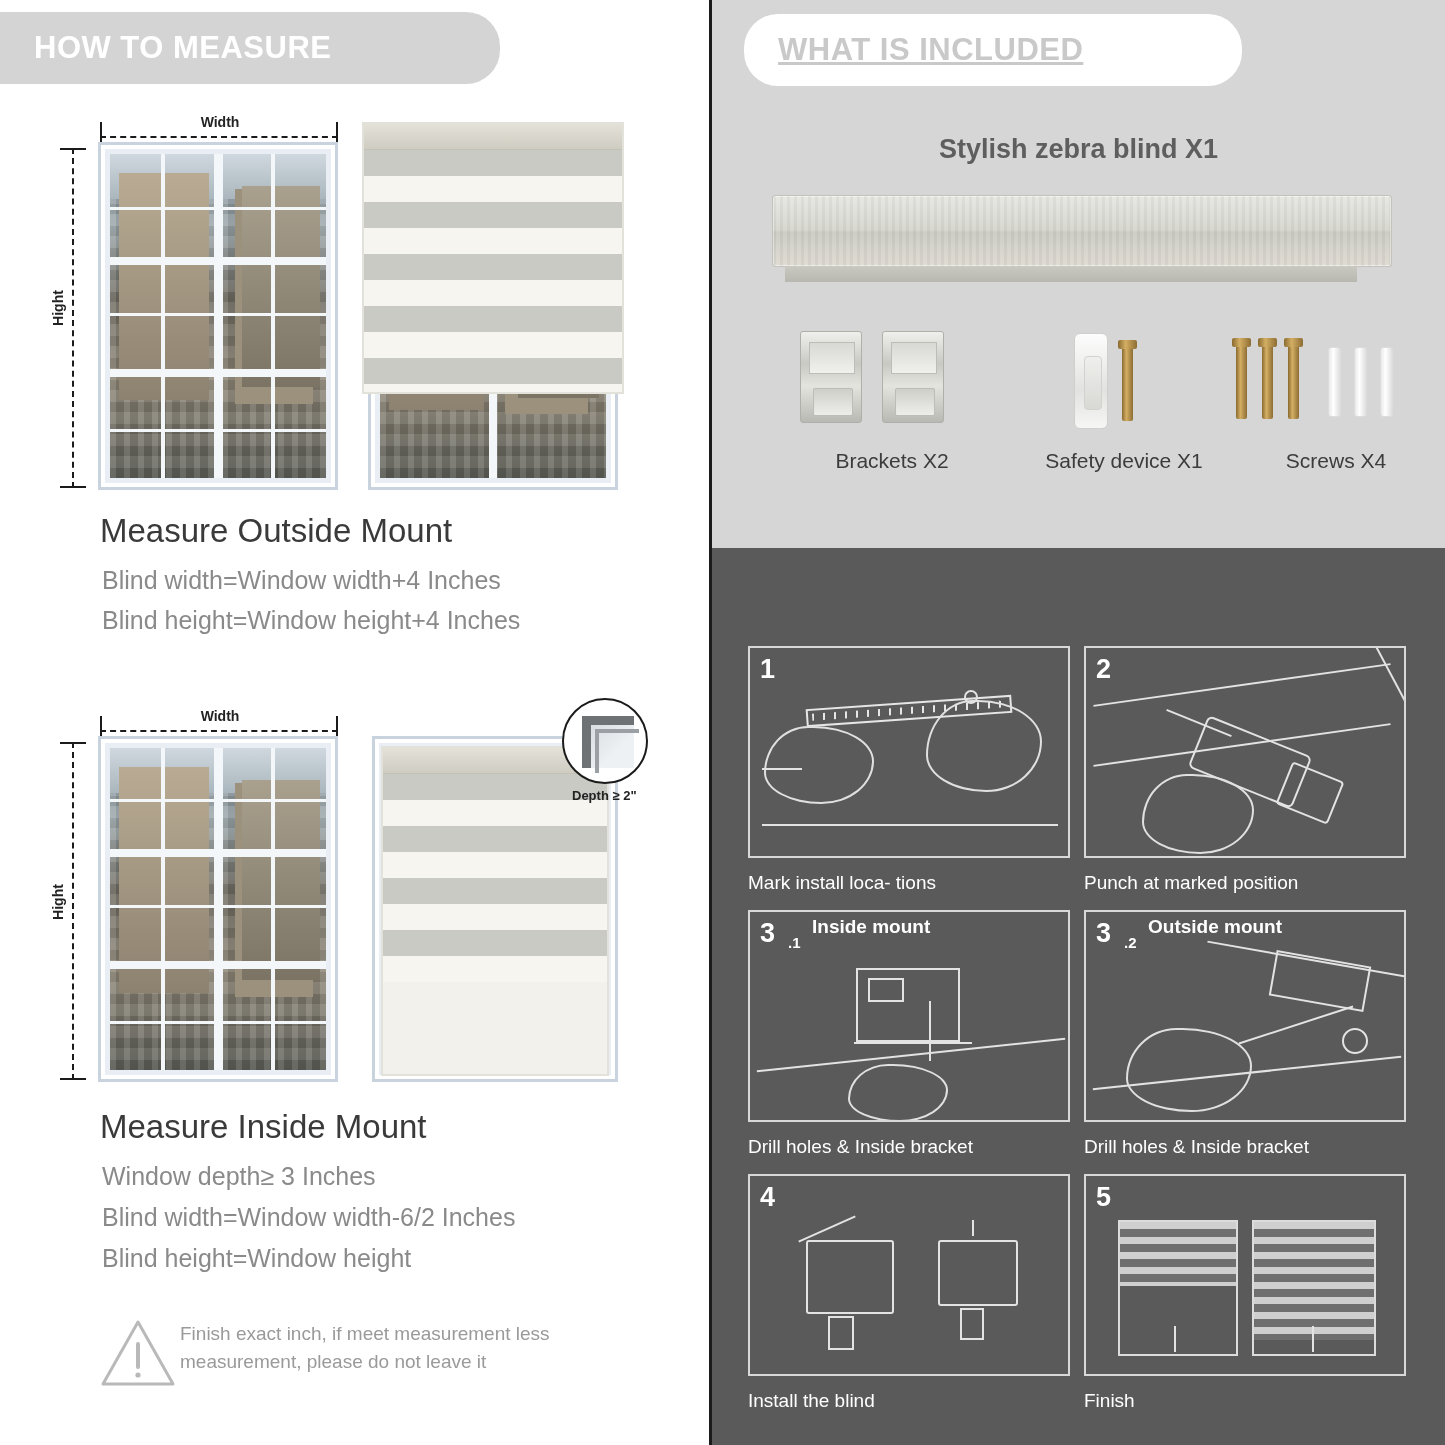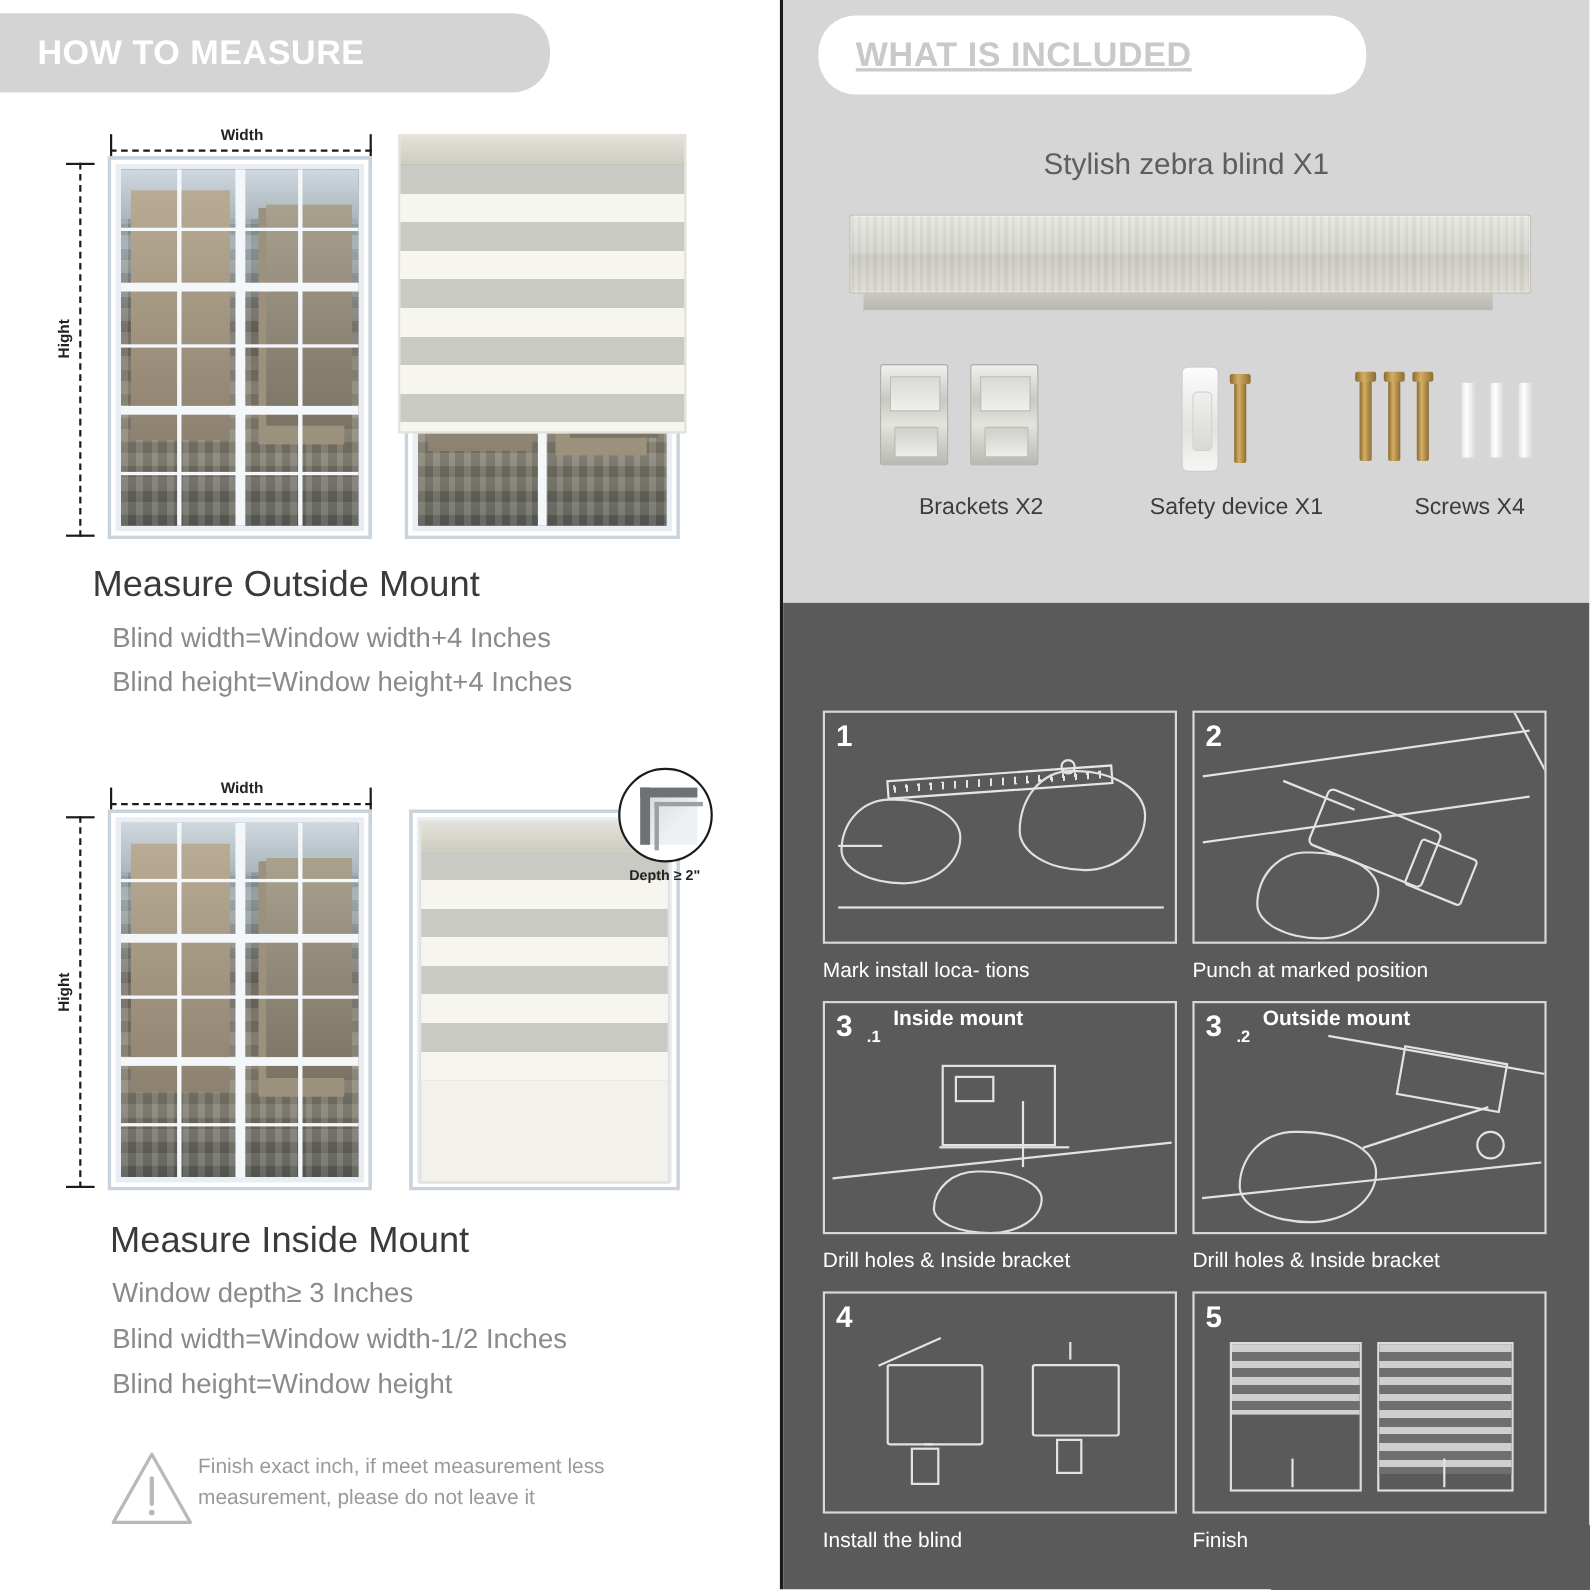--- a/index.html
+++ b/index.html
@@ -162,21 +162,21 @@
     border-radius:34px;
     display:flex; align-items:center;
     padding-left:34px;
     font-size:31px; font-weight:bold;
     color:#c9c9c9;
     letter-spacing:.5px;
     text-decoration:underline;
   }
   .inc-title {
     position:absolute; width:100%; text-align:center;
-    top:134px; font-size:27px; font-weight:normal; color:#5e5e5e;
+    top:134px; font-size:27px; font-weight:bold; color:#5e5e5e;
   }
   .rail {
     position:absolute;
     left:60px; top:195px; width:620px; height:72px;
     background:linear-gradient(180deg,#e7e7e2 0%, #d6d6cf 48%, #cbcbc3 52%, #dedad2 100%);
     border:1px solid #c3c3bb;
     border-radius:3px;
     box-shadow:0 0 0 1px rgba(255,255,255,.5) inset;
   }
   .rail::after{
@@ -344,21 +344,21 @@
             <div class="bldg2"></div>
         </div>
         <div class="mullion-v" style="left:118px; top:9px; bottom:9px; width:8px;"></div>
       </div>
       <div class="blind" style="left:362px; top:22px; width:262px; height:272px;">
         <div class="blind-head"></div>
         <div class="blind-stripes" style="top:26px; bottom:0;"></div>
       </div>
     </div>
 
-    <div class="head-title" style="left:84px; top:512px;">Measure Outside Mount</div>
+    <div class="head-title" style="left:100px; top:512px;">Measure Outside Mount</div>
     <div class="body-line" style="left:102px; top:566px;">Blind width=Window width+4 Inches</div>
     <div class="body-line" style="left:102px; top:606px;">Blind height=Window height+4 Inches</div>
 
     <div class="illus" style="left:0; top:696px; width:712px; height:400px;">
 
       <div style="position:absolute; left:100px; top:12px; width:240px;">
         <div class="dim-label">Width</div>
       </div>
       <div class="arrow-h" style="left:100px; top:34px; width:238px;"></div>
       <div class="tick" style="left:100px; top:20px; width:2px; height:30px;"></div>
@@ -401,21 +401,21 @@
       </div>
 
       <div class="callout" style="left:562px; top:2px;">
         <div class="corner"></div>
       </div>
       <div class="depth-label" style="left:572px; top:92px;">Depth ≥ 2"</div>
     </div>
 
     <div class="head-title" style="left:100px; top:1108px;">Measure Inside Mount</div>
     <div class="body-line" style="left:102px; top:1162px;">Window depth≥ 3 Inches</div>
-    <div class="body-line" style="left:102px; top:1203px;">Blind width=Window width-1/2 Inches</div>
+    <div class="body-line" style="left:102px; top:1203px;">Blind width=Window width-6/2 Inches</div>
     <div class="body-line" style="left:102px; top:1244px;">Blind height=Window height</div>
 
     <div class="warn-box" style="left:100px; top:1318px; width:76px; height:70px;">
       <svg width="76" height="70" viewBox="0 0 76 70">
         <polygon points="38,4 73,66 3,66" fill="none" stroke="#b9b9b9" stroke-width="3" stroke-linejoin="round"></polygon>
         <line x1="38" y1="26" x2="38" y2="49" stroke="#b9b9b9" stroke-width="4" stroke-linecap="round"></line>
         <circle cx="38" cy="57" r="2.6" fill="#b9b9b9"></circle>
       </svg>
     </div>
     <div class="warn-box" style="left:180px; top:1320px; width:470px;">

